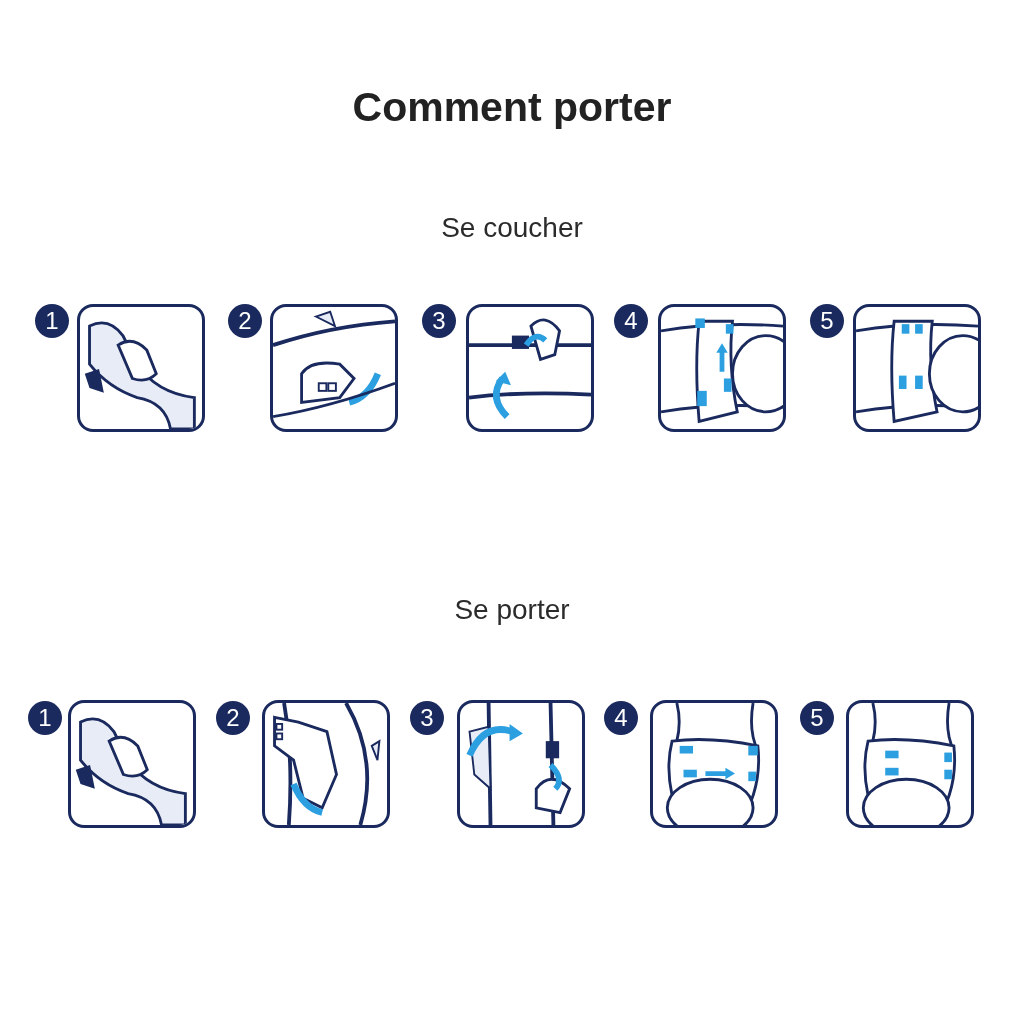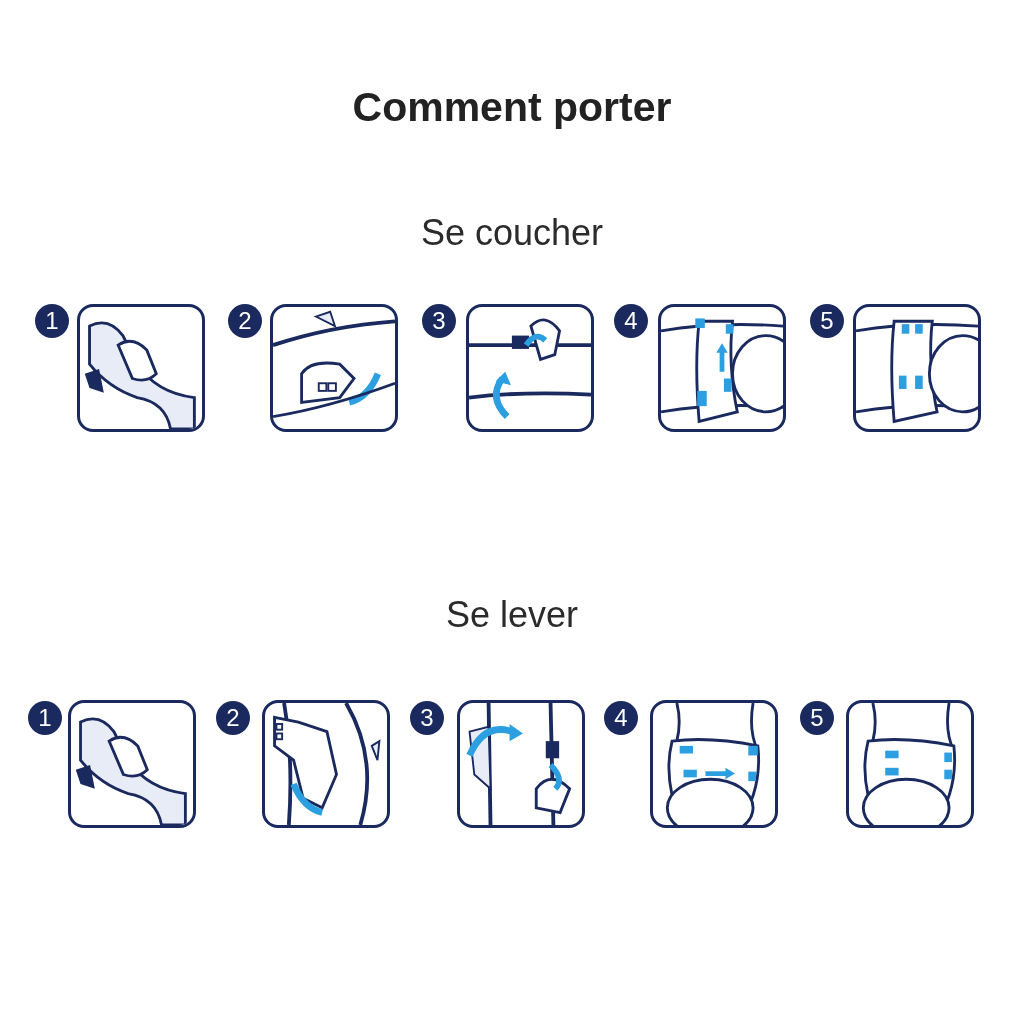--- a/index.html
+++ b/index.html
@@ -1,21 +1,21 @@
 <!DOCTYPE html>
 <html><head>
 <meta charset="utf-8">
 <style>
   html, body { margin:0; padding:0; background:#ffffff; }
   body { width:1024px; height:1024px; position:relative; overflow:hidden;
          font-family:"Liberation Sans", sans-serif; color:#222; }
   .title { position:absolute; top:84px; left:0; width:1024px; text-align:center;
            font-size:41px; font-weight:bold; color:#222; }
   .section-title { position:absolute; left:0; width:1024px; text-align:center;
-                   font-size:36px; color:#2b2b2b; }
+                   font-size:28px; color:#2b2b2b; }
   .step { position:absolute; }
   .badge { position:absolute; width:34px; height:34px; border-radius:50%;
            background:#1a2a5e; color:#fff; font-size:24px; text-align:center;
            line-height:34px; font-family:"Liberation Sans", sans-serif; }
   .panel { position:absolute; width:128px; height:128px; border:3px solid #1a2a5e;
            border-radius:16px; background:#fff; overflow:hidden; box-sizing:border-box; }
   .panel svg { width:100%; height:100%; display:block; }
 </style>
 </head>
 <body>
@@ -95,21 +95,21 @@
           <ellipse cx="112" cy="70" rx="35" ry="40" fill="#fff" stroke="#1a2a5e" stroke-width="3"></ellipse>
           <rect x="48" y="18" width="8" height="10" fill="#2b9fe0"></rect>
           <rect x="62" y="18" width="8" height="10" fill="#2b9fe0"></rect>
           <rect x="45" y="72" width="8" height="14" fill="#2b9fe0"></rect>
           <rect x="62" y="72" width="8" height="14" fill="#2b9fe0"></rect>
         </svg>
     </div>
   </div>
 </div>
 
-<div class="section-title" style="top:594px">Se lever</div>
+<div class="section-title" style="top:594px">Se porter</div>
 
 <div>
   <div class="step">
     <div class="badge" style="left:28px;top:701px">1</div>
     <div class="panel" style="left:68px;top:700px">
       <svg viewBox="0 0 128 128">
           <path d="M10 20 Q30 10 45 30 L60 60 Q80 90 120 95 L120 128 L95 128 Q90 100 60 95 Q30 85 10 60 Z" fill="#e8ecf6" stroke="#1a2a5e" stroke-width="3"></path>
           <path d="M40 40 Q55 30 70 45 L80 70 Q70 80 55 75 Z" fill="#fff" stroke="#1a2a5e" stroke-width="3"></path>
           <path d="M5 70 L20 65 L25 90 L10 85 Z" fill="#1a2a5e"></path>
         </svg>

